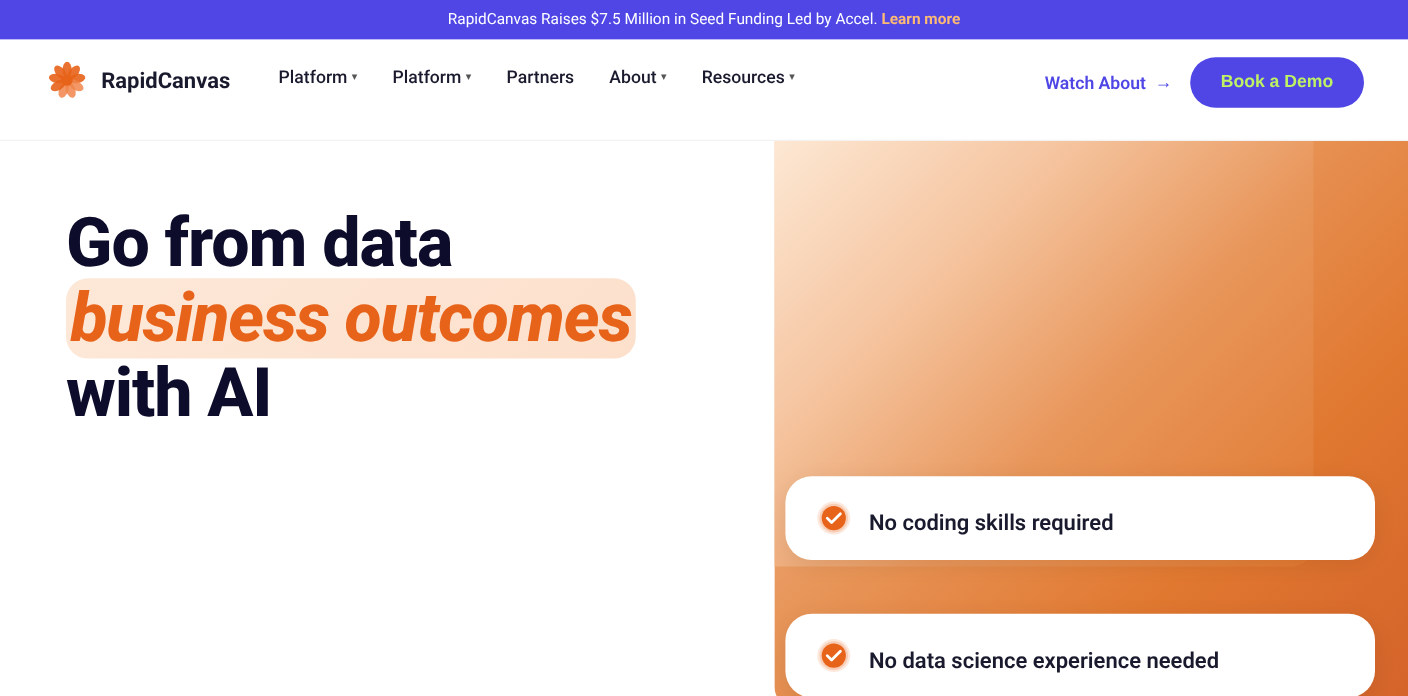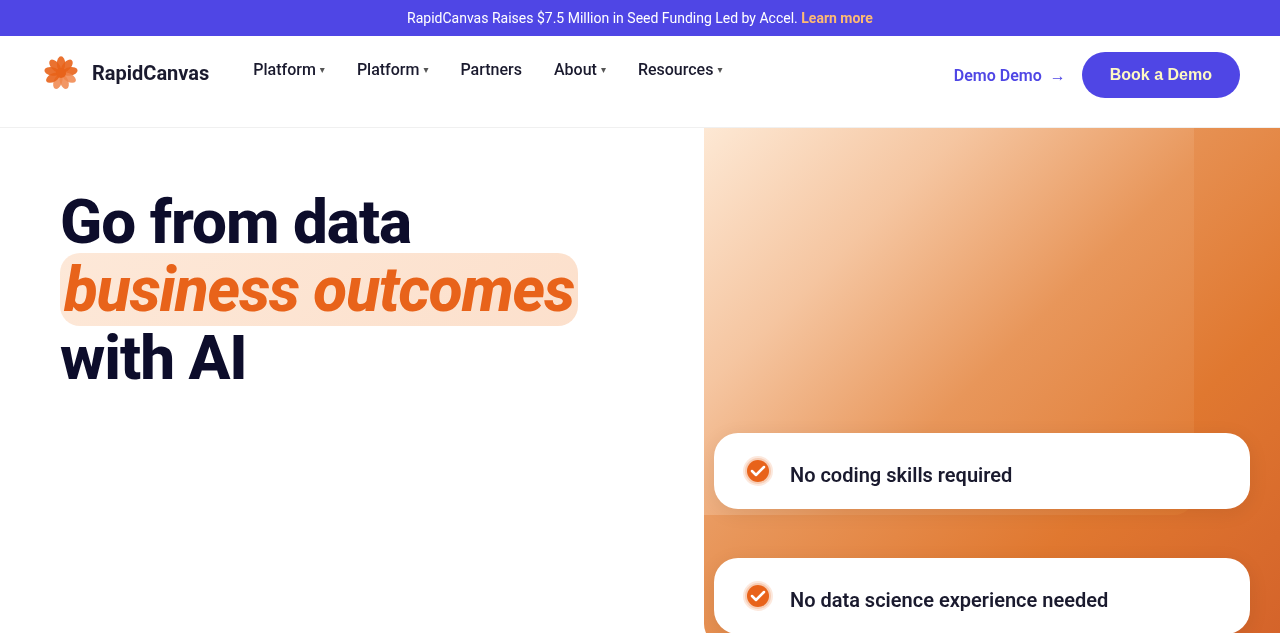--- a/index.html
+++ b/index.html
@@ -102,21 +102,21 @@
       white-space: nowrap;
     }
 
     .watch-demo-arrow {
       font-size: 16px;
       color: #4f46e5;
     }
 
     .book-demo-btn {
       background: #4f46e5;
-      color: #fef9c3;
+      color: #bef264;
       border: none;
       border-radius: 50px;
       padding: 14px 28px;
       font-size: 16px;
       font-weight: 600;
       cursor: pointer;
       white-space: nowrap;
     }
 
     
@@ -279,21 +279,21 @@
       <span class="nav-chevron">▾</span>
     </a>
     <a class="nav-item">
       <span>Resources</span>
       <span class="nav-chevron">▾</span>
     </a>
   </div>
 
   <div class="nav-actions">
     <a class="watch-demo-link">
-      <span>Demo Demo</span>
+      <span>Watch About</span>
       <span class="watch-demo-arrow">→</span>
     </a>
     <button class="book-demo-btn">Book a Demo</button>
   </div>
 </nav>
 
 <div class="main-content">
 
   <div class="left-section">
     <h1 class="hero-title">

